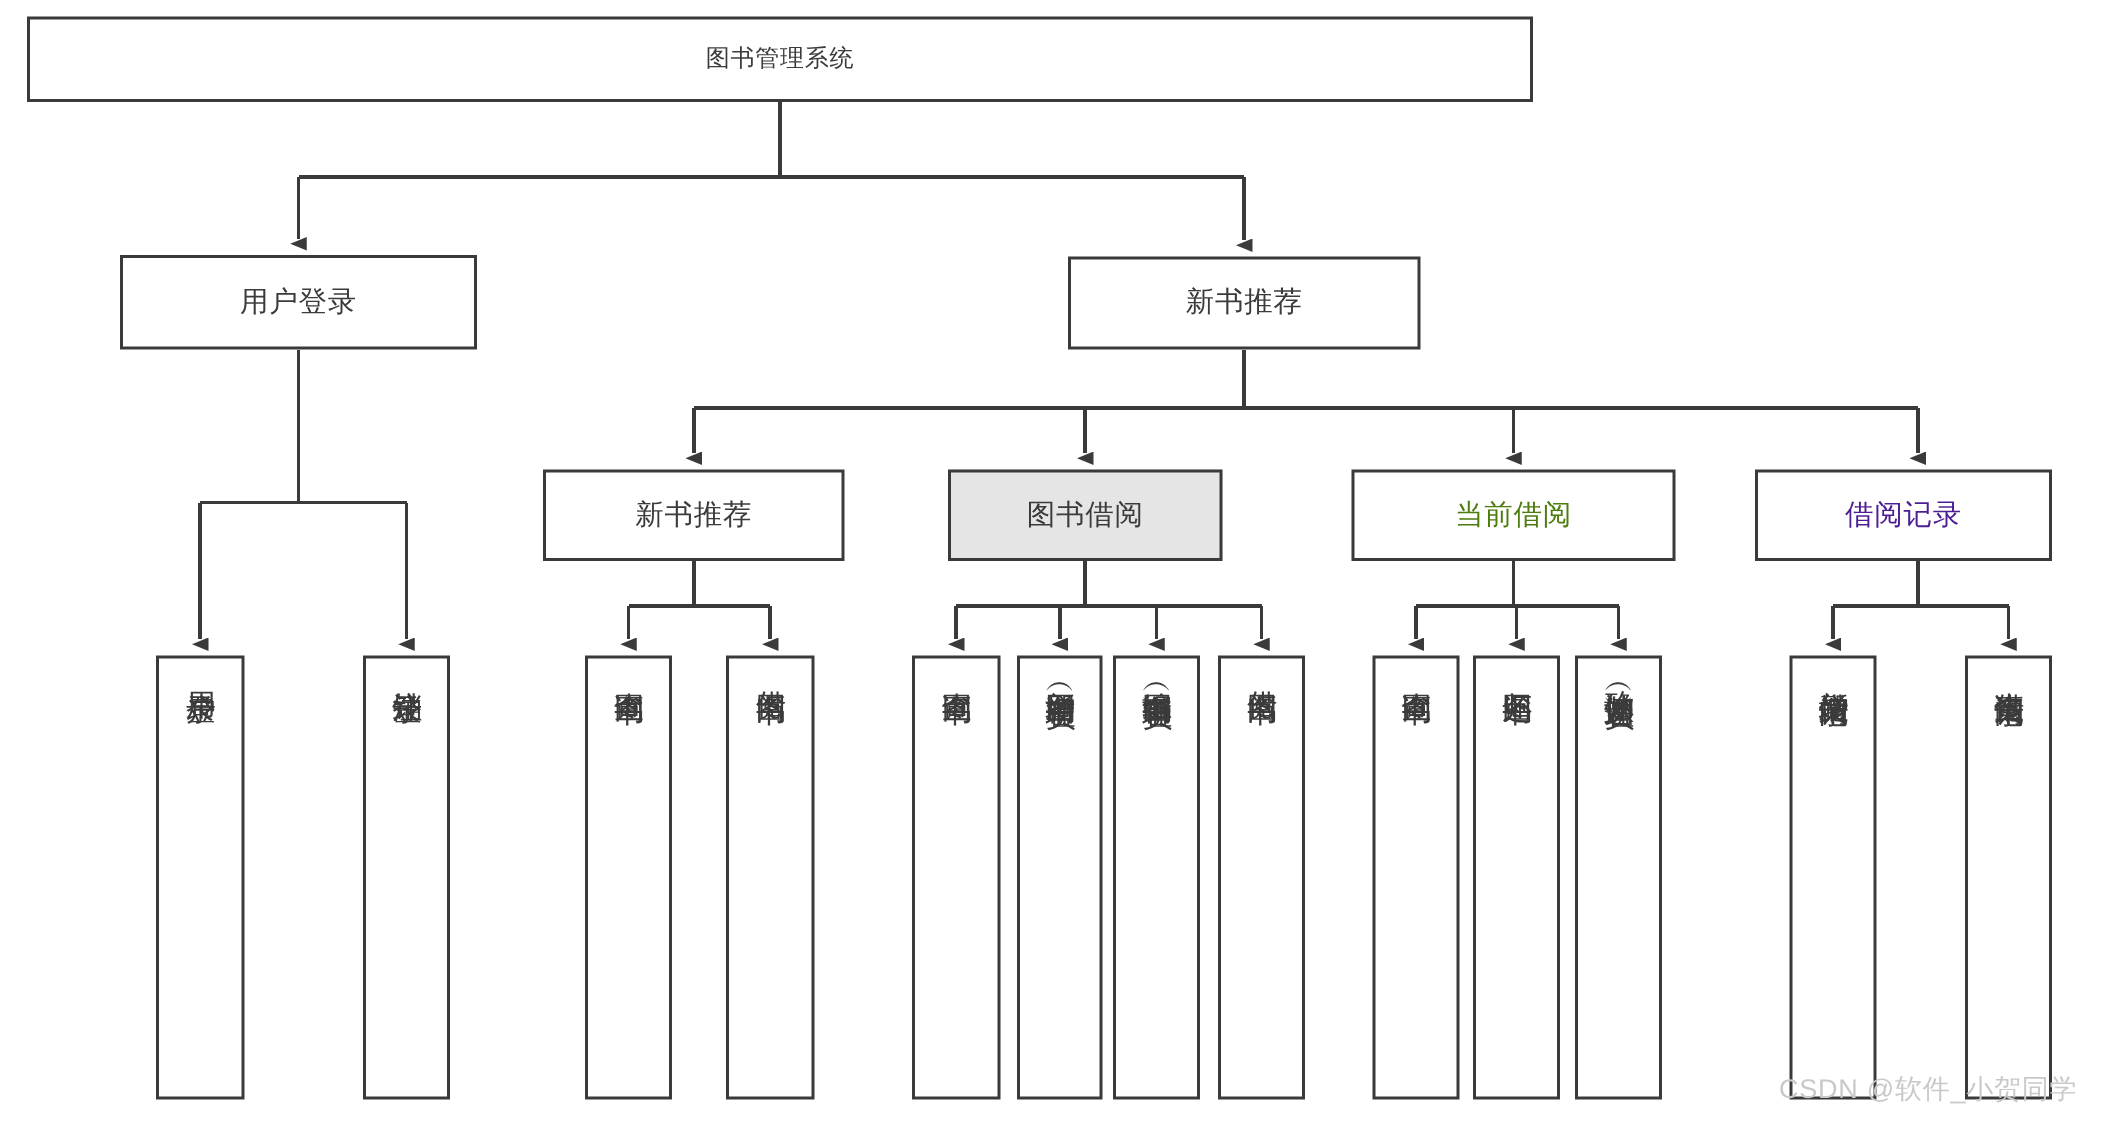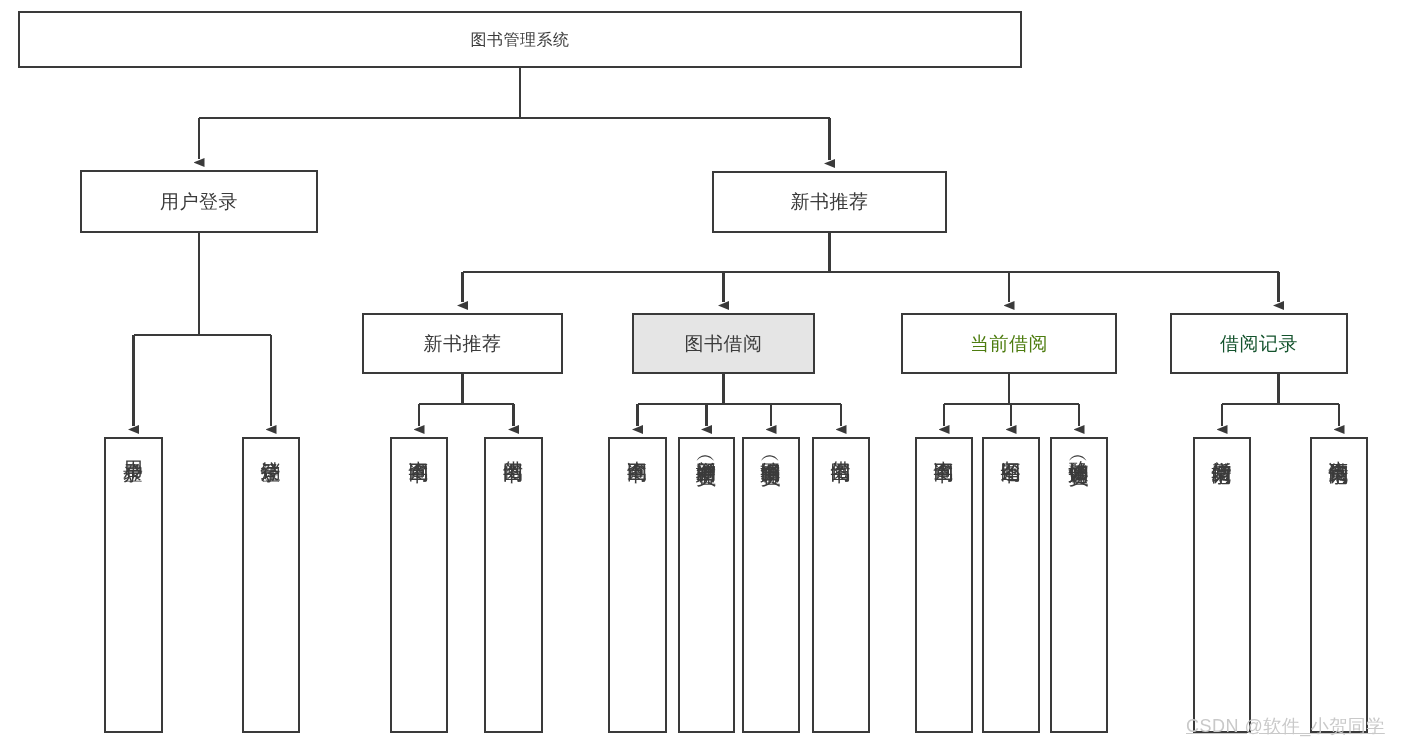--- a/index.html
+++ b/index.html
@@ -127,21 +127,21 @@
       </div>
       <div class="node horizontal" style="left: 362px; top: 313px; width: 201px; height: 61px; border-color: rgb(58, 58, 58); background: rgb(255, 255, 255); color: rgb(59, 59, 59);">
         <span class="node-label">新书推荐</span>
       </div>
       <div class="node horizontal" style="left: 632px; top: 313px; width: 183px; height: 61px; border-color: rgb(58, 58, 58); background: #e5e5e5; color: rgb(59, 59, 59);">
         <span class="node-label">图书借阅</span>
       </div>
       <div class="node horizontal" style="left: 901px; top: 313px; width: 216px; height: 61px; border-color: rgb(58, 58, 58); background: rgb(255, 255, 255); color: #4d7c0f;">
         <span class="node-label">当前借阅</span>
       </div>
-      <div class="node horizontal" style="left: 1170px; top: 313px; width: 178px; height: 61px; border-color: rgb(58, 58, 58); background: rgb(255, 255, 255); color: #14532d;">
+      <div class="node horizontal" style="left: 1170px; top: 313px; width: 198px; height: 61px; border-color: rgb(58, 58, 58); background: rgb(255, 255, 255); color: #4c1d95;">
         <span class="node-label">借阅记录</span>
       </div>
       <div class="node vertical" style="left: 104px; top: 437px; width: 59px; height: 296px; border-color: rgb(58, 58, 58); background: rgb(255, 255, 255); color: rgb(59, 59, 59);">
         <span class="node-label">用户登录</span>
       </div>
       <div class="node vertical" style="left: 242px; top: 437px; width: 58px; height: 296px; border-color: rgb(58, 58, 58); background: rgb(255, 255, 255); color: rgb(59, 59, 59);">
         <span class="node-label">注销登录</span>
       </div>
       <div class="node vertical" style="left: 390px; top: 437px; width: 58px; height: 296px; border-color: rgb(58, 58, 58); background: rgb(255, 255, 255); color: rgb(59, 59, 59);">
         <span class="node-label">查询图书</span>
@@ -170,14 +170,14 @@
       <div class="node vertical" style="left: 1050px; top: 437px; width: 58px; height: 296px; border-color: rgb(58, 58, 58); background: rgb(255, 255, 255); color: rgb(59, 59, 59);">
         <span class="node-label">确认归还（管理员）</span>
       </div>
       <div class="node vertical" style="left: 1193px; top: 437px; width: 58px; height: 296px; border-color: rgb(58, 58, 58); background: rgb(255, 255, 255); color: rgb(59, 59, 59);">
         <span class="node-label">新增借阅记录</span>
       </div>
       <div class="node vertical" style="left: 1310px; top: 437px; width: 58px; height: 296px; border-color: rgb(58, 58, 58); background: rgb(255, 255, 255); color: rgb(59, 59, 59);">
         <span class="node-label">查询借阅记录</span>
       </div>
     </div>
-  <div class="watermark" style="left: 1186px; top: 714px; color: rgb(201, 201, 201); text-decoration: underline;">CSDN @软件_小贺同学</div>
+  <div class="watermark" style="left: 1186px; top: 714px; color: rgb(201, 201, 201);">CSDN @软件_小贺同学</div>
 </div>
 
 </body></html>

